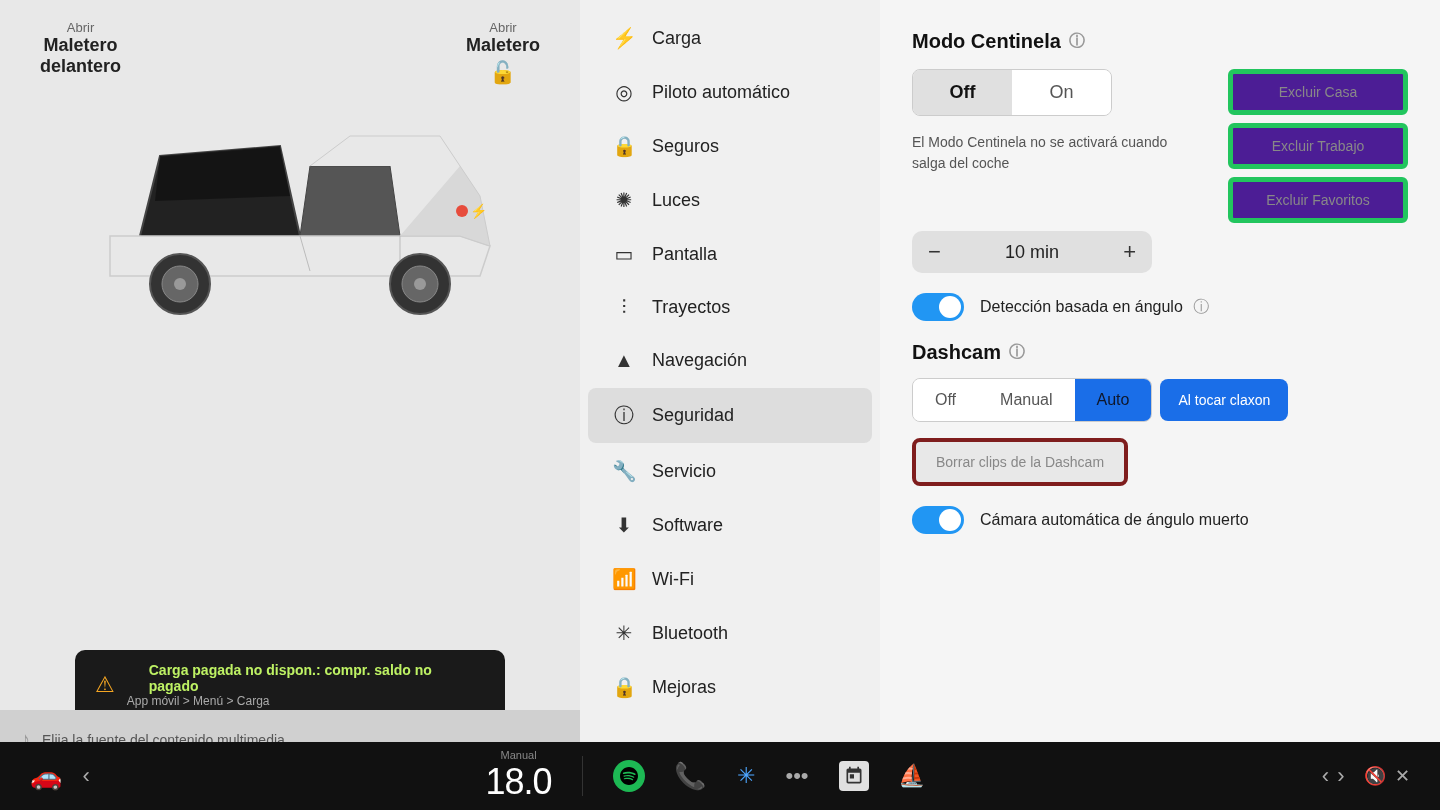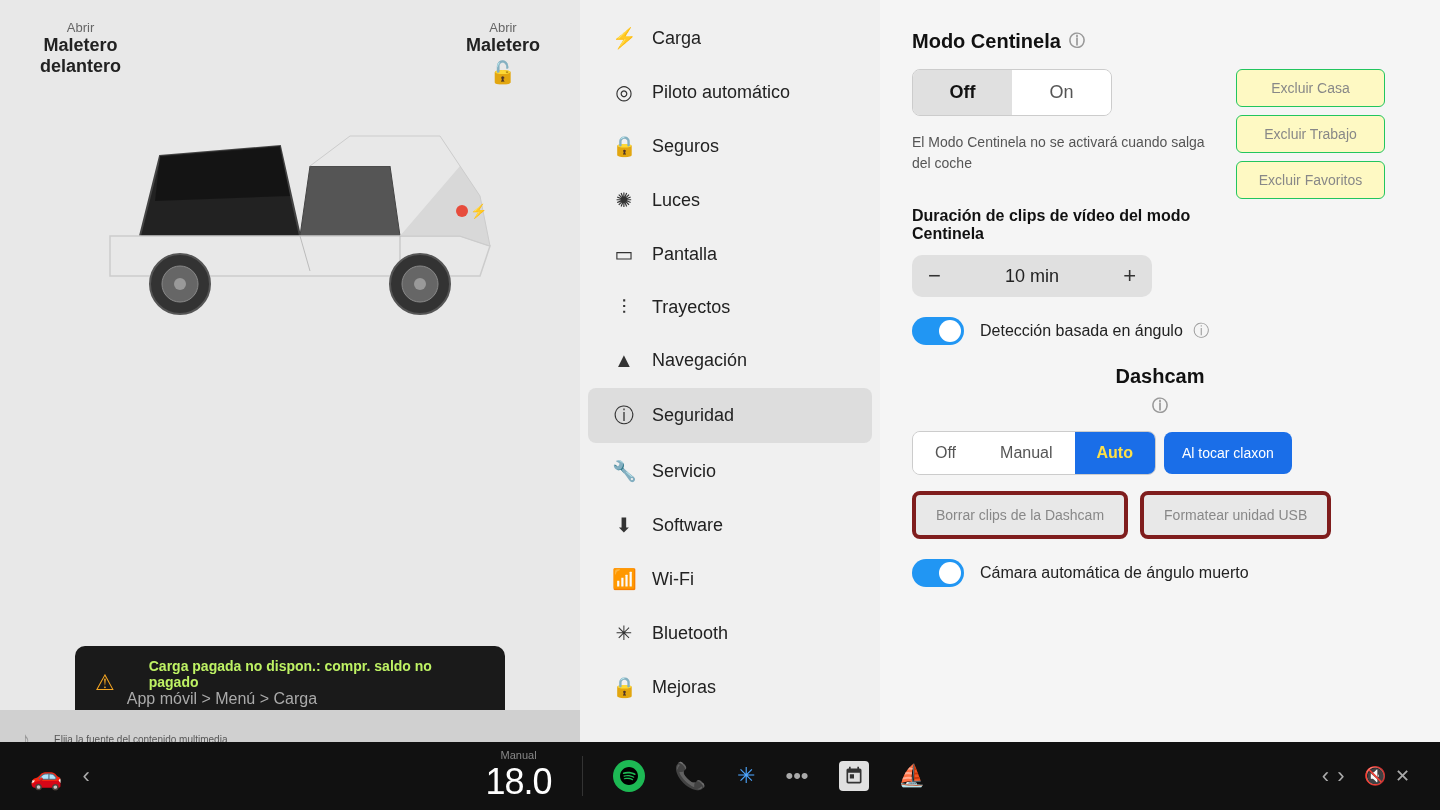--- a/index.html
+++ b/index.html
@@ -85,21 +85,21 @@
     }
 
     .warning-text .title {
       font-size: 14px;
       color: #bef264;
       font-weight: 700;
       margin-left: 22px;
     }
 
     .warning-text .subtitle {
-      font-size: 16px;
+      font-size: 12px;
       color: #aaa;
     }
 
     
     .media-player {
       position: absolute;
       bottom: 0;
       left: 0;
       width: 580px;
       height: 100px;
@@ -117,23 +117,22 @@
       padding: 8px 0;
       border-bottom: 1px solid #bbb;
     }
 
     .music-icon {
       font-size: 20px;
       color: #999;
     }
 
     .media-source-text {
-      font-size: 10px;
+      font-size: 14px;
       color: #555;
-      margin-left: 12px;
     }
 
     .media-controls {
       display: flex;
       align-items: center;
       justify-content: space-between;
       padding: 8px 20px;
     }
 
     .media-btn {
@@ -231,27 +230,27 @@
     }
 
     .toggle-btn.active {
       background: #e0e0e0;
       color: #111;
       font-weight: 600;
     }
 
     .exclude-btn {
       padding: 10px 20px;
-      background: #fef9c3;
-      border: 1px solid #22c55e;
+      background: #4c1d95;
+      border: 5px solid #22c55e;
       border-radius: 6px;
       font-size: 14px;
       color: #888;
       cursor: pointer;
-      width: 149px;
+      width: 180px;
       text-align: center;
     }
 
     .description-text {
       font-size: 14px;
       color: #555;
       line-height: 1.5;
       margin-bottom: 20px;
       max-width: 300px;
     }
@@ -327,21 +326,20 @@
 
     
     .dashcam-title {
       font-size: 20px;
       font-weight: 600;
       color: #111;
       display: flex;
       align-items: center;
       gap: 8px;
       margin-bottom: 14px;
-      flex-direction: column;
     }
 
     .dashcam-controls {
       display: flex;
       gap: 8px;
       align-items: center;
       margin-bottom: 16px;
     }
 
     .dashcam-toggle-group {
@@ -355,22 +353,22 @@
       padding: 12px 22px;
       font-size: 16px;
       background: #fff;
       border: none;
       cursor: pointer;
       color: #555;
     }
 
     .dashcam-btn.active {
       background: #1a6ee8;
-      color: #fde047;
-      font-weight: 700;
+      color: #0f172a;
+      font-weight: 400;
     }
 
     .horn-btn {
       background: #1a6ee8;
       color: #fff;
       border: none;
       border-radius: 8px;
       padding: 12px 18px;
       font-size: 14px;
       cursor: pointer;
@@ -676,21 +674,20 @@
       <p class="description-text">El Modo Centinela no se activará cuando salga del coche</p>
     </div>
 
     <div style="display:flex; flex-direction:column; gap: 8px; margin-top: 0;">
       <button class="exclude-btn">Excluir Casa</button>
       <button class="exclude-btn">Excluir Trabajo</button>
       <button class="exclude-btn">Excluir Favoritos</button>
     </div>
   </div>
 
-  <div class="sub-section-title">Duración de clips de vídeo del modo<br>Centinela</div>
   <div class="duration-control">
     <button class="duration-btn">−</button>
     <span class="duration-value">10 min</span>
     <button class="duration-btn">+</button>
   </div>
 
   <div class="toggle-row">
     <div class="toggle-switch"></div>
     <span class="toggle-label">
       <span>Detección basada en ángulo</span>
@@ -709,21 +706,20 @@
       <button class="dashcam-btn">Manual</button>
       <button class="dashcam-btn active">Auto</button>
     </div>
     <button class="horn-btn">Al tocar
 claxon</button>
   </div>
 
 
   <div class="action-buttons">
     <button class="action-btn">Borrar clips de la Dashcam</button>
-    <button class="action-btn">Formatear unidad USB</button>
   </div>
 
   <div class="toggle-row">
     <div class="toggle-switch"></div>
     <span class="toggle-label">Cámara automática de ángulo muerto</span>
   </div>
 
 </div>
 
 <div class="bottom-bar">

